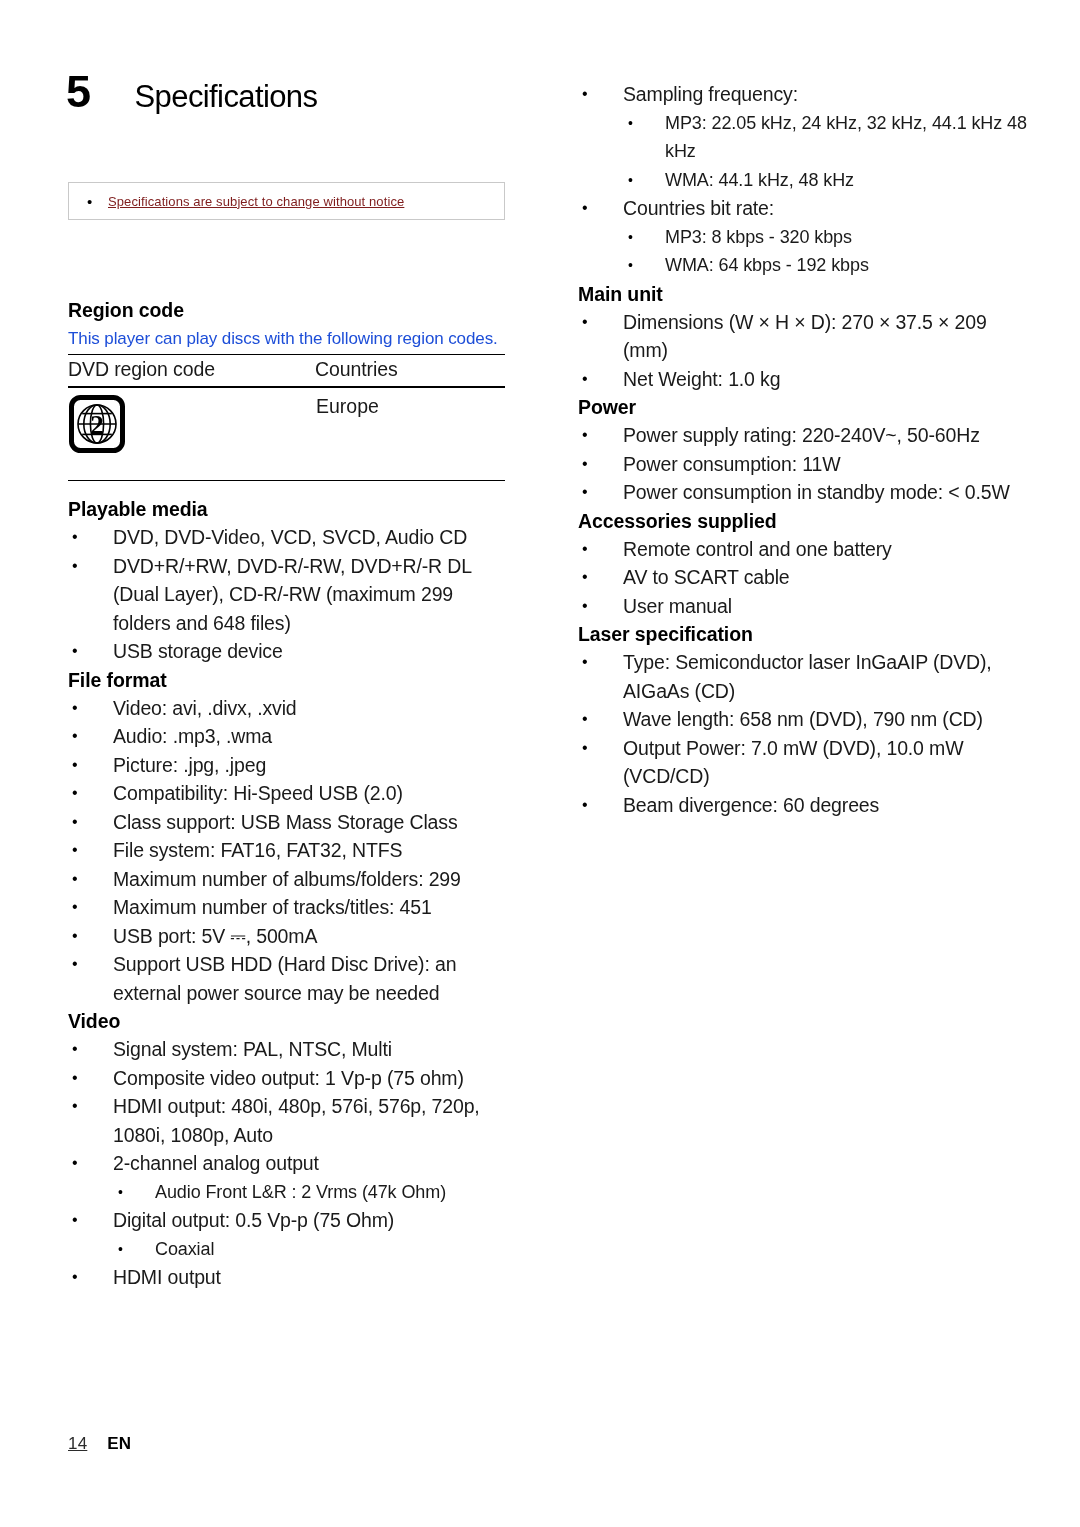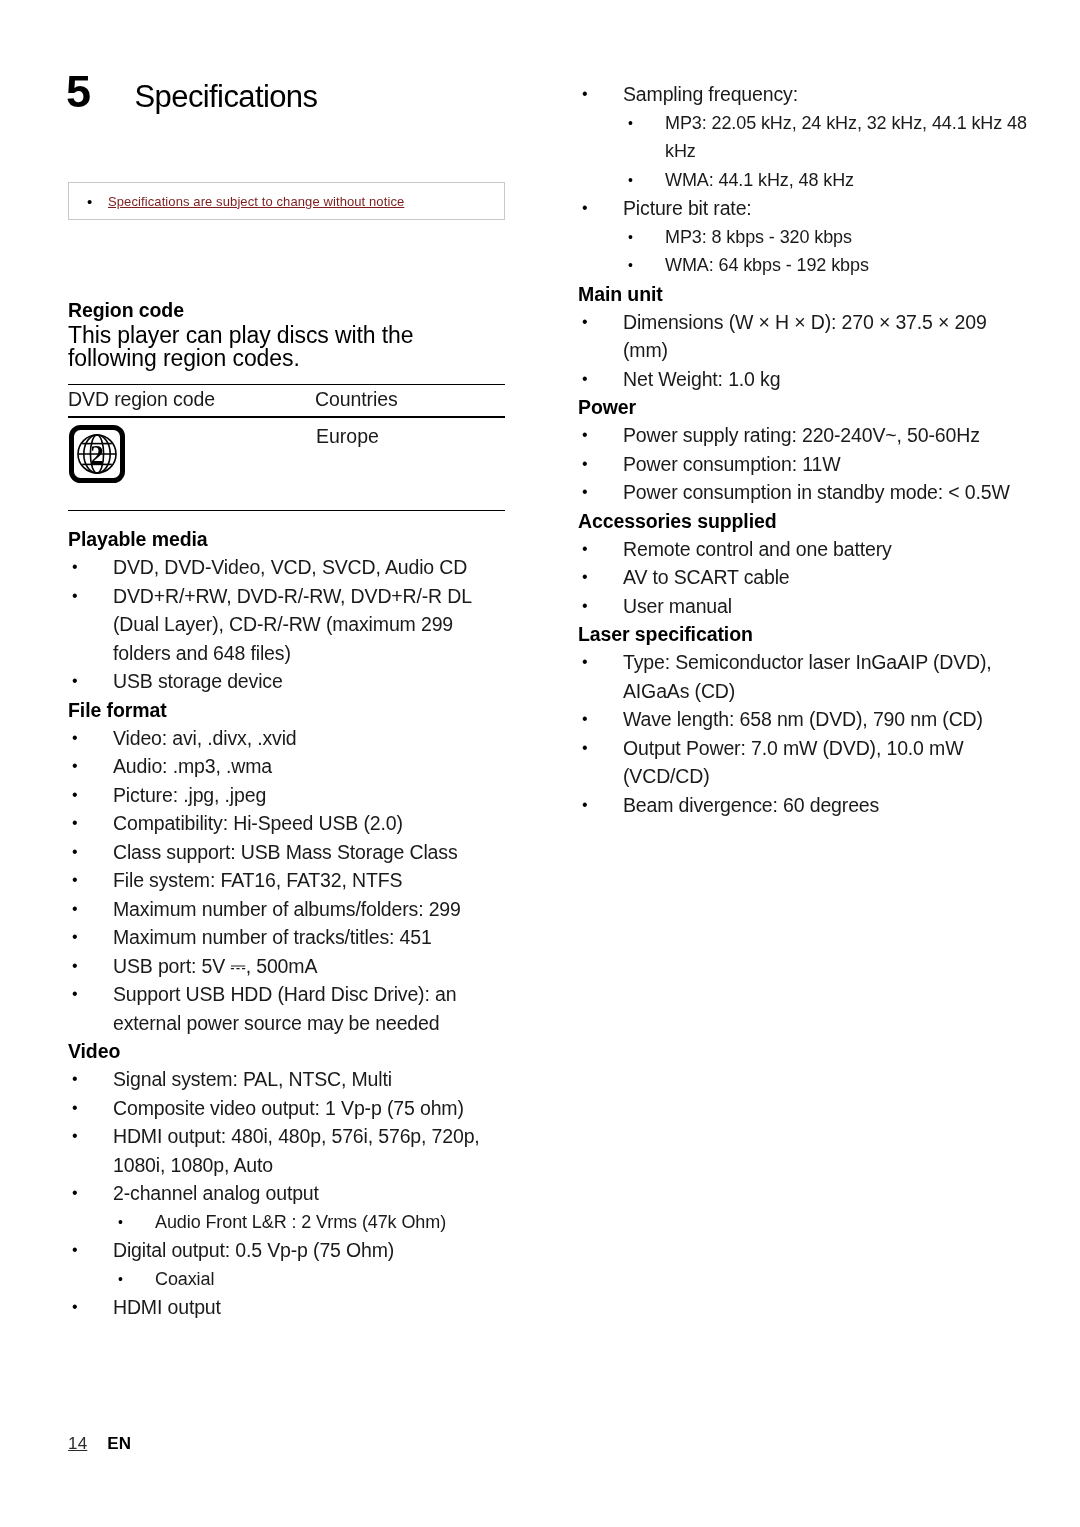--- a/index.html
+++ b/index.html
@@ -116,24 +116,24 @@
   .col-right { left: 578px; }
 
   .sec-head {
     font-size: 19.5px;
     font-weight: bold;
     letter-spacing: -0.1px;
     margin: 0;
     line-height: 28px;
   }
   .para {
-    font-size: 23px;
-    line-height: 23px;
+    font-size: 17px;
+    line-height: 29px;
     letter-spacing: -0.1px;
-    color: #000000;
+    color: #1d4ed8;
   }
 
   
   ul.lvl1, ul.lvl2 {
     list-style: none;
     margin: 0;
     padding: 0;
   }
   ul.lvl1 > li {
     position: relative;
@@ -170,21 +170,21 @@
     line-height: 28.5px;
     color: #000;
   }
   
   ul.lvl1 > li > ul.lvl2 { margin-left: 2px; }
 
   
   .rtable {
     width: 437px;
     border-collapse: collapse;
-    margin-top: 14px;
+    margin-top: 1px;
   }
   .rtable .hrow td {
     font-size: 19.5px;
     padding: 3px 0 5px 0;
     letter-spacing: -0.1px;
     color: #1a1a1a;
   }
   .rtable .toprule {
     border-top: 1.5px solid #000;
   }
@@ -318,21 +318,21 @@
   </div>
 
   <div class="col col-right">
     <div style="position:absolute; top:80px; left:0; width:450px;">
       <div id="right-sections">
           <ul class="lvl1">
             <li><span class="dot">•</span><span>Sampling frequency:</span><ul class="lvl2">
                 <li><span class="dot">•</span><span>MP3: 22.05 kHz, 24 kHz, 32 kHz, 44.1 kHz 48 kHz</span></li>
                 <li><span class="dot">•</span><span>WMA: 44.1 kHz, 48 kHz</span></li>
               </ul></li>
-            <li><span class="dot">•</span><span>Picture bit rate:</span><ul class="lvl2">
+            <li><span class="dot">•</span><span>Countries bit rate:</span><ul class="lvl2">
                 <li><span class="dot">•</span><span>MP3: 8 kbps - 320 kbps</span></li>
                 <li><span class="dot">•</span><span>WMA: 64 kbps - 192 kbps</span></li>
               </ul></li>
           </ul>
           <div class="sec-head">Main unit</div>
           <ul class="lvl1">
             <li><span class="dot">•</span><span>Dimensions (W × H × D): 270 × 37.5 × 209 (mm)</span></li>
             <li><span class="dot">•</span><span>Net Weight: 1.0 kg</span></li>
           </ul>
           <div class="sec-head">Power</div>

